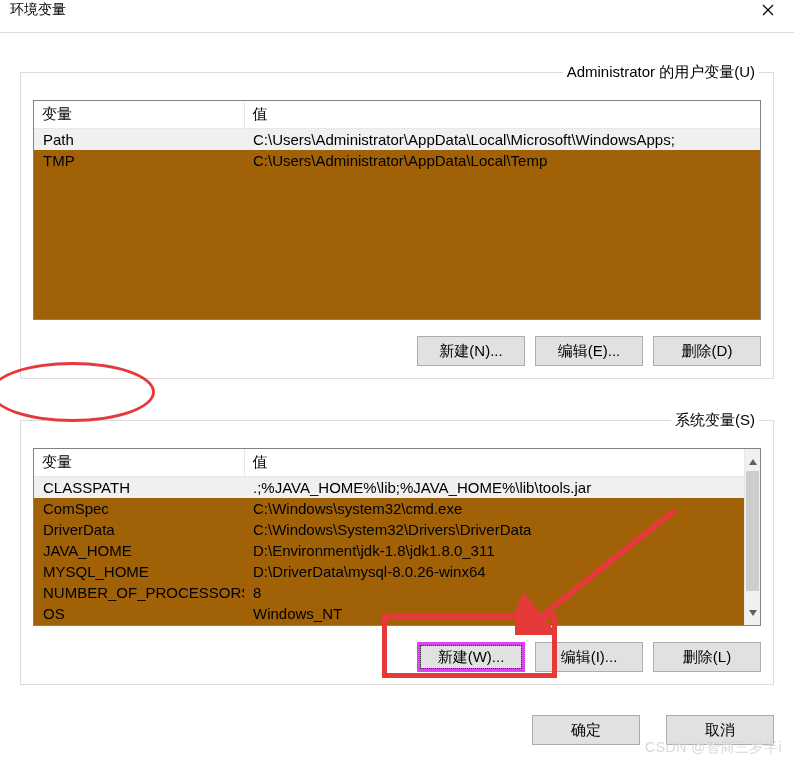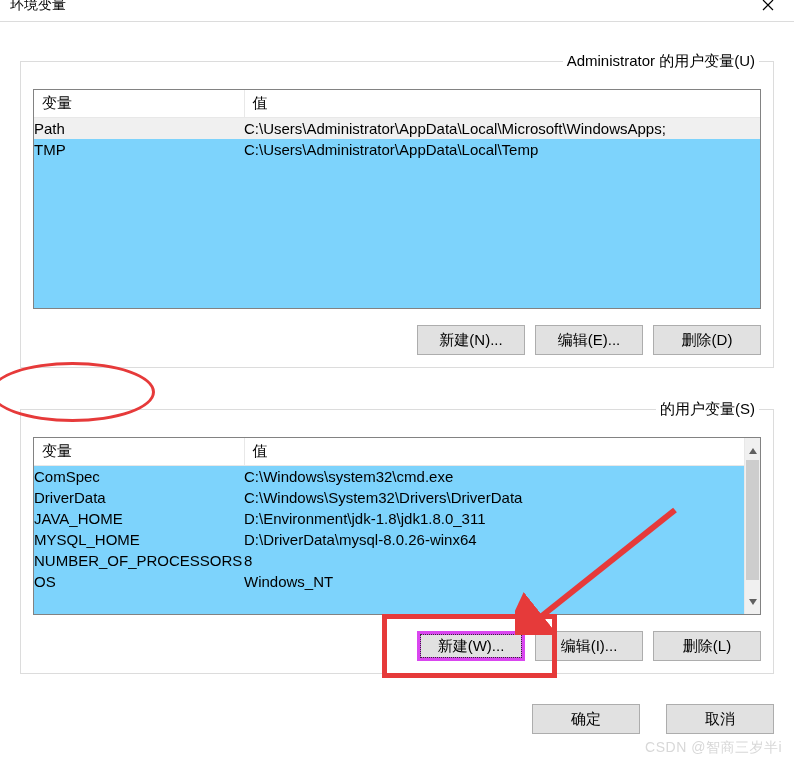--- a/index.html
+++ b/index.html
@@ -1,29 +1,29 @@
 <!DOCTYPE html>
 <html><head>
 <meta charset="utf-8">
 <style>
 * { box-sizing: border-box; margin: 0; padding: 0; font-family: "Microsoft YaHei", "Segoe UI", sans-serif; font-size: 15px; }
 body { width: 794px; height: 777px; background: #fff; position: relative; color: #000; }
-.titlebar { display: flex; justify-content: space-between; align-items: center; height: 22px; padding: 0 6px 12px 10px; border-bottom: 1px solid #dcdcdc; }
+.titlebar { display: flex; justify-content: space-between; align-items: center; height: 33px; padding: 0 6px 12px 10px; border-bottom: 1px solid #dcdcdc; }
 .titlebar-title { font-size: 14px; }
 .close-x { width: 40px; height: 24px; display: flex; justify-content: center; align-items: center; cursor: default; }
 .close-x svg { width: 12px; height: 12px; }
 .content { padding: 30px 20px 12px 20px; }
 fieldset.group { border: 1px solid #dcdcdc; padding: 18px 12px 12px 12px; margin-bottom: 32px; position: relative; }
 fieldset.group legend { font-size: 15px; padding: 0 4px; margin-left: -2px; text-align: right; }
-.table-wrap { border: 1px solid #828282; background: #7dd3fc; height: 220px; overflow: hidden; position: relative; }
+.table-wrap { border: 1px solid #828282; background: #a16207; height: 220px; overflow: hidden; position: relative; }
 .table-wrap.sys { height: 178px; }
 table { width: 100%; border-collapse: collapse; table-layout: fixed; }
 th { text-align: left; font-weight: 400; padding: 4px 8px; border-bottom: 1px solid #e8e8e8; border-right: 1px solid #e8e8e8; background: #fff; }
 th:last-child { border-right: none; }
-td { padding: 2px 0; white-space: nowrap; overflow: hidden; text-overflow: clip; margin-top: 24px; }
+td { padding: 2px 9px; white-space: nowrap; overflow: hidden; text-overflow: clip; margin-top: 24px; }
 tr.row-sel td { background: #f0f0f0; }
 .col-var { width: 210px; }
 .scrollbar { position: absolute; right: 0; top: 0; bottom: 0; width: 16px; background: #f0f0f0; border-left: 1px solid #e8e8e8; }
 .thumb { position: absolute; left: 1px; right: 1px; top: 22px; height: 120px; background: #cdcdcd; }
 .btn-row { display: flex; justify-content: flex-end; gap: 10px; margin-top: 16px; }
 .btn { min-width: 108px; height: 30px; background: #e1e1e1; border: 1px solid #adadad; cursor: default; display: inline-flex; justify-content: center; align-items: center; padding: 0 12px; }
 .dlg-btns { display: flex; justify-content: flex-end; gap: 26px; padding: 0 20px 10px 0; }
 .annot-ellipse { position: absolute; border: 3px solid #e63a3a; border-radius: 50%; pointer-events: none; }
 .annot-box { position: absolute; border: 5px solid #e63a3a; pointer-events: none; }
 .annot-arrow { position: absolute; pointer-events: none; }
@@ -70,34 +70,38 @@
       </table>
     </div>
     <div class="btn-row">
       <div class="btn">新建(N)...</div>
       <div class="btn">编辑(E)...</div>
       <div class="btn">删除(D)</div>
     </div>
   </fieldset>
 
   <fieldset class="group" style="margin-bottom:18px;">
-    <legend>的用户变量(S)</legend>
+    <legend>系统变量(S)</legend>
     <div class="table-wrap sys">
       <table>
         <colgroup>
             <col class="col-var">
             <col>
           </colgroup>
         <thead>
             <tr>
           <th>变量</th>
           <th>值</th>
         </tr>
           </thead>
         <tbody>
+          <tr class="row-sel">
+              <td>CLASSPATH</td>
+              <td>.;%JAVA_HOME%\lib;%JAVA_HOME%\lib\tools.jar</td>
+            </tr>
           <tr>
               <td>ComSpec</td>
               <td>C:\Windows\system32\cmd.exe</td>
             </tr>
           <tr>
               <td>DriverData</td>
               <td>C:\Windows\System32\Drivers\DriverData</td>
             </tr>
           <tr>
               <td>JAVA_HOME</td>

